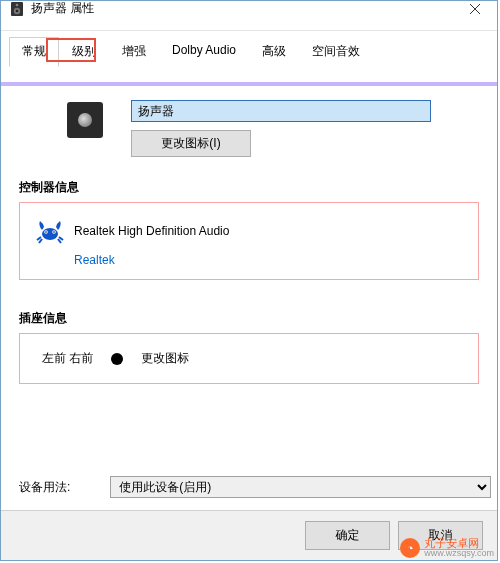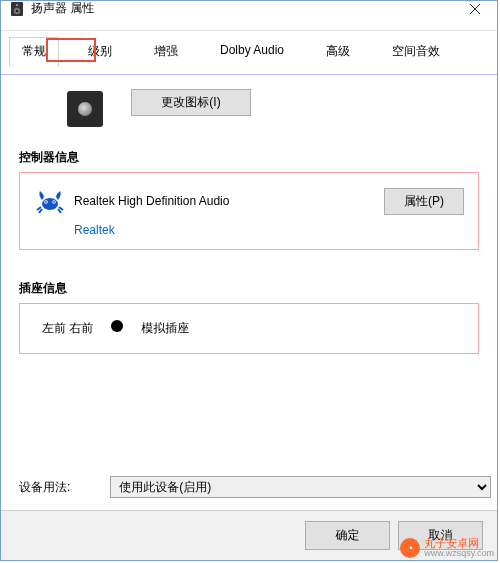--- a/index.html
+++ b/index.html
@@ -35,23 +35,23 @@
   }
   .title-text { flex: 1; font-size: 12px; }
   .close-btn {
     width: 45px; height: 29px;
     display: flex; align-items: center; justify-content: center;
     font-size: 14px; color: #333;
     cursor: default;
   }
   .tabs {
     display: flex;
-    padding: 6px 8px 8px 8px;
-    border-bottom: 1px solid #c4b5fd;
-    gap: 16px;
+    padding: 6px 8px 16px 8px;
+    border-bottom: 4px solid #c4b5fd;
+    gap: 0;
   }
   .tab {
     padding: 5px 12px 6px 12px;
     font-size: 12px;
     cursor: default;
     position: relative;
     border: 1px solid transparent;
     border-bottom: none;
     margin-bottom: -1px;
   }
@@ -128,21 +128,21 @@
   .controller-name { flex: 1; font-size: 12px; }
   .prop-btn { width: 80px; }
   .vendor {
     color: #0066cc;
     font-size: 12px;
     margin-left: 40px;
     margin-top: 6px;
   }
   .jack-row {
     display: flex;
-    align-items: flex-start;
+    align-items: center;
     gap: 18px;
     padding: 4px 8px;
     font-size: 12px;
   }
   .jack-dot {
     width: 12px; height: 12px; border-radius: 50%;
     background: #000;
   }
   .usage-row {
     position: absolute;
@@ -217,20 +217,21 @@
   </div>
   <div class="tab-highlight"></div>
 
   <div class="content">
 
     <div class="row1">
       <div class="speaker-icon">
         <div class="speaker-circle"></div>
       </div>
       <div class="name-col">
+        <input class="name-input" value="扬声器" style="">
         <button class="btn change-icon-btn">更改图标(I)</button>
       </div>
     </div>
 
     <div class="group-label">控制器信息</div>
     <div class="group-box">
       <div class="controller-row">
         <span class="crab-icon">
           <svg width="32" height="32" viewBox="0 0 32 32">
             <ellipse cx="16" cy="19" rx="8" ry="6" fill="#1155cc"></ellipse>
@@ -240,31 +241,30 @@
             <circle cx="20" cy="17" r="0.8" fill="#000"></circle>
             <path d="M8 15 Q4 10 6 6 Q9 8 10 12" fill="#1155cc"></path>
             <path d="M24 15 Q28 10 26 6 Q23 8 22 12" fill="#1155cc"></path>
             <line x1="7" y1="22" x2="3" y2="25" stroke="#1155cc" stroke-width="2"></line>
             <line x1="8" y1="24" x2="5" y2="28" stroke="#1155cc" stroke-width="2"></line>
             <line x1="25" y1="22" x2="29" y2="25" stroke="#1155cc" stroke-width="2"></line>
             <line x1="24" y1="24" x2="27" y2="28" stroke="#1155cc" stroke-width="2"></line>
           </svg>
         </span>
         <span class="controller-name">Realtek High Definition Audio</span>
-        <button class="btn prop-btn">属性(P)</button>
       </div>
       <div class="vendor">Realtek</div>
     </div>
 
     <div class="group-label">插座信息</div>
     <div class="group-box" style="margin-bottom:60px;">
       <div class="jack-row">
         <span>左前 右前</span>
         <span class="jack-dot"></span>
-        <span>模拟插座</span>
+        <span>更改图标</span>
       </div>
     </div>
 
     <div class="usage-row">
       <span>设备用法:</span>
       <select class="usage-select">
         <option>使用此设备(启用)</option>
       </select>
     </div>
 

